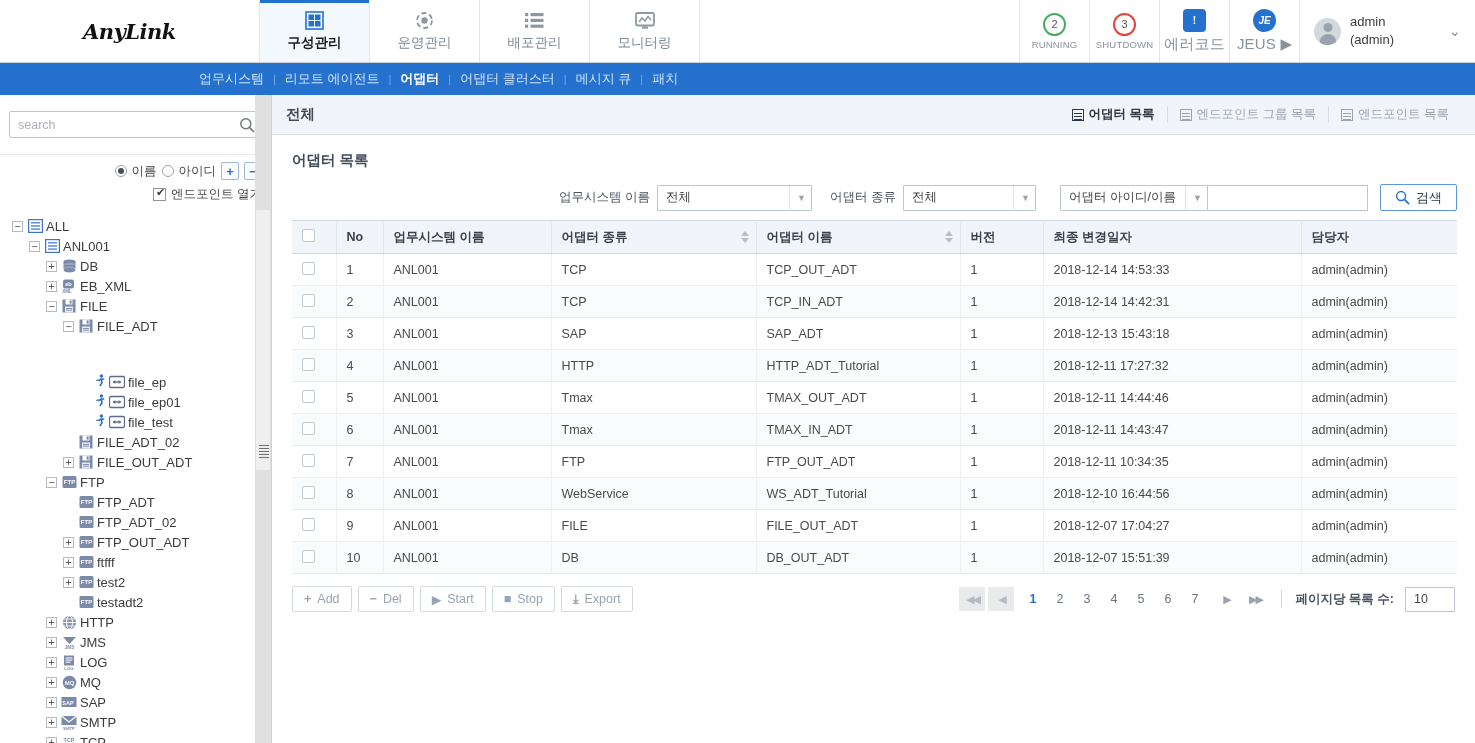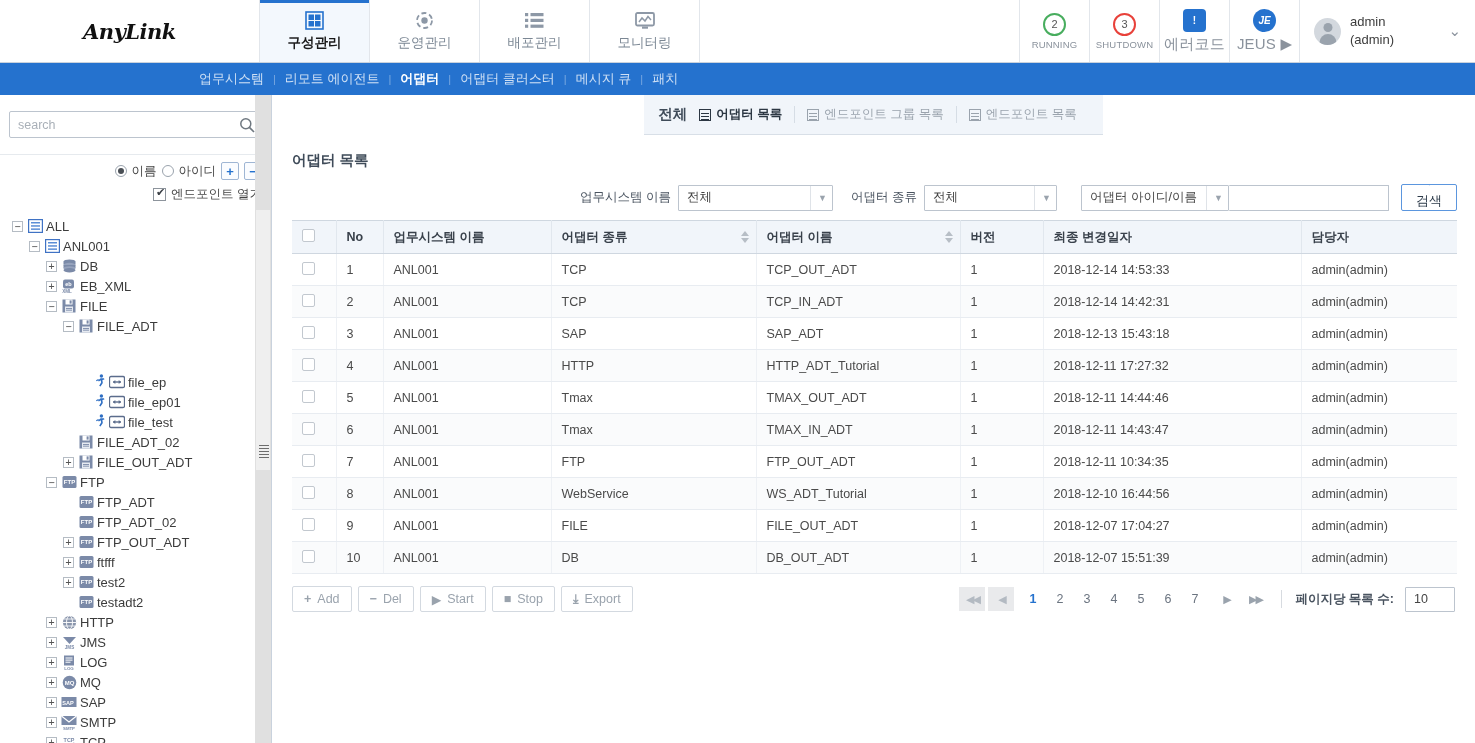--- a/index.html
+++ b/index.html
@@ -135,21 +135,21 @@
   .ticon svg { display:block; }
   .runner { color: #2f6fc4; font-size: 12px; margin-right: 3px; }
   .vscroll {
     position: absolute; right: 0px; top: 0; bottom: 0; width: 16px; background: #e0e0e0;
   }
   .vthumb { position: absolute; left: 1px; width: 14px; top: 115px; height: 260px; background: #efefef; }
   .vgrip { position: absolute; left: 3px; top: 235px; width: 10px; height: 14px;
            background: repeating-linear-gradient(to bottom,#6d6d6d 0 1px,transparent 1px 3px); }
 
   
-  .main { flex: 1; display: flex; flex-direction: column; min-width: 0; background: #fff; align-items: center; }
+  .main { flex: 1; display: flex; flex-direction: column; min-width: 0; background: #fff; }
   .mhead {
     height: 40px; background: #f1f5fa; border-bottom: 1px solid #d8dfe7;
     display: flex; align-items: center; padding: 0 14px;
   }
   .mhead .title { font-size: 14.5px; font-weight: bold; color: #3f4b59; }
   .vtabs { margin-left: auto; display: flex; align-items: center; gap: 0; }
   .vtab { display: flex; align-items: center; gap: 5px; padding: 0 12px; font-size: 12.5px;
           color: #9aa3ad; cursor: pointer; border-left: 1px solid #d6dde5; height: 17px; line-height: 17px;}
   .vtab:first-child { border-left: 0; }
   .vtab.active { color: #2c3743; font-weight: bold; }
@@ -167,21 +167,21 @@
     height: 26px; border: 1px solid #bcc4ce; background: #fff; display: flex; align-items: center;
     padding: 0 5px 0 8px; font-size: 12.5px; color: #444; cursor: pointer; border-radius: 1px;
   }
   .sel .caret { margin-left: auto; color: #9aa3ad; font-size: 9px; padding-left: 9px;
                 border-left: 1px solid #dfe3e8; height: 100%; display: flex; align-items: center; padding-left: 7px;}
   .txt {
     height: 26px; border: 1px solid #bcc4ce; border-left: 0; background: #fff; width: 160px; border-radius: 1px;
   }
   .btn-search {
     height: 27px; border: 1px solid #5b96de; background: #fff; color: #2d3b4a; border-radius: 2px;
-    display: flex; align-items: center; gap: 6px; padding: 0 14px; font-size: 13px; cursor: pointer; flex-direction: column;
+    display: flex; align-items: center; gap: 6px; padding: 0 14px; font-size: 13px; cursor: pointer;
   }
 
   
   table.grid { width: 100%; border-collapse: collapse; table-layout: fixed; }
   table.grid th {
     background: #f1f5fa; border-top: 1px solid #cfd7e0; border-bottom: 1px solid #cfd7e0;
     border-right: 1px solid #e1e7ee;
     height: 33px; font-size: 12.5px; color: #39414b; font-weight: bold;
     text-align: left; padding: 0 10px; position: relative;
   }

